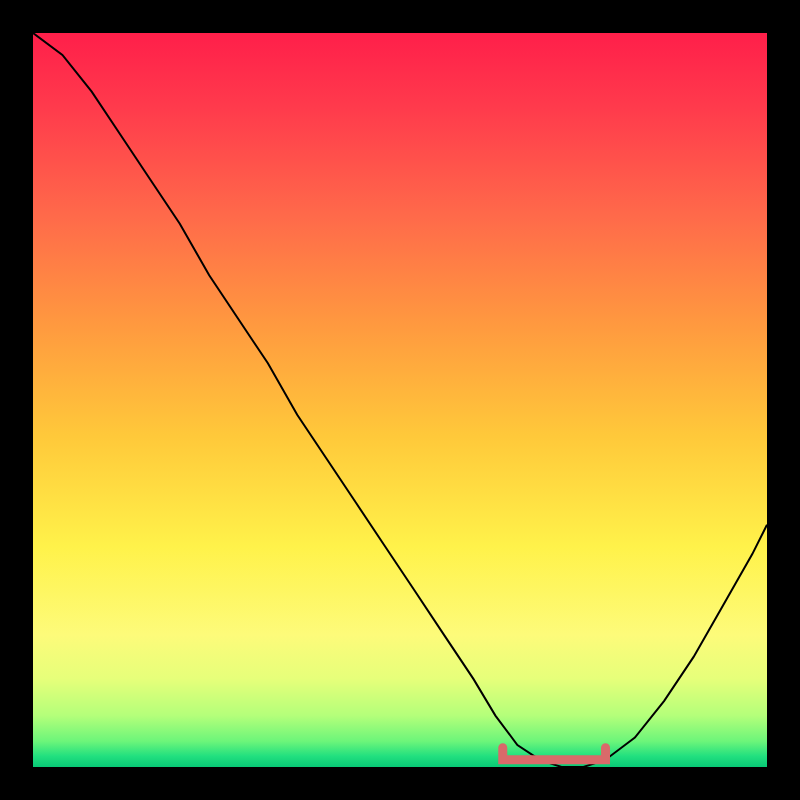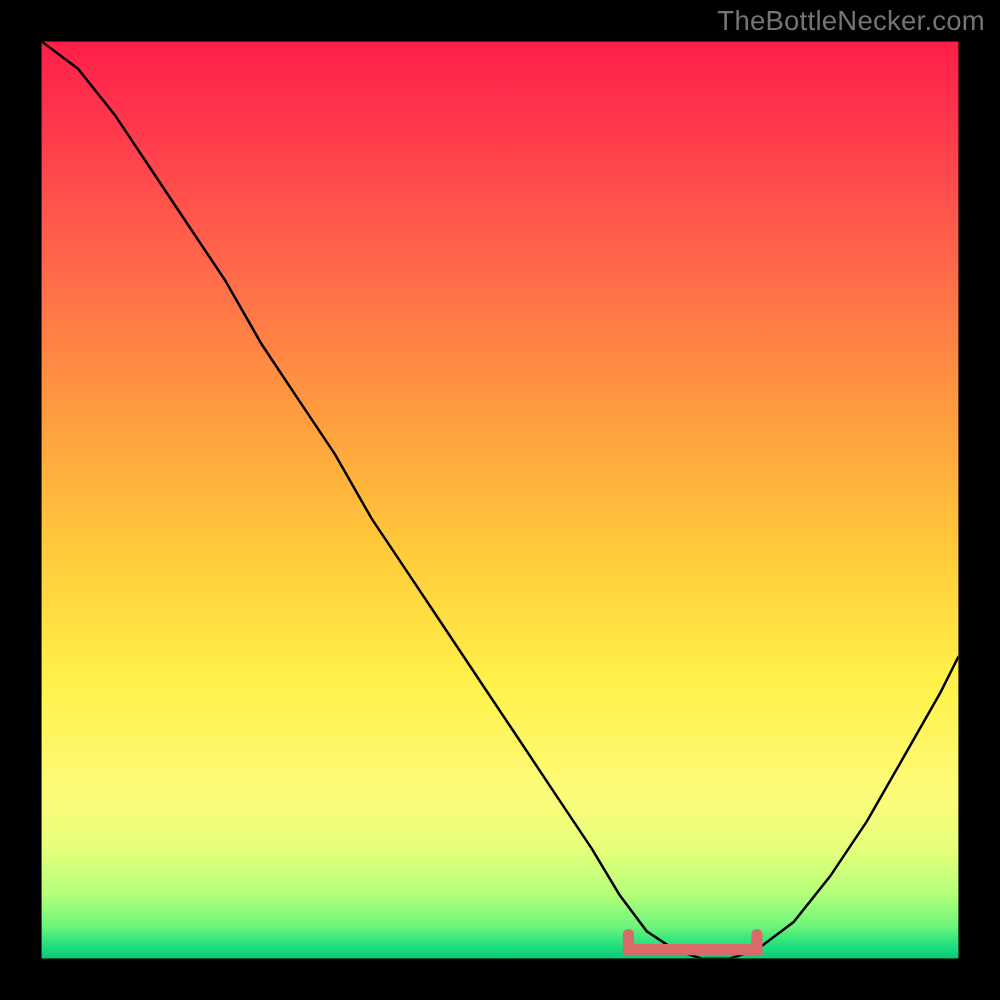--- a/index.html
+++ b/index.html
@@ -39,21 +39,20 @@
     position: absolute;
     inset: 0;
     width: 100%;
     height: 100%;
   }
 </style>
 </head>
 <body>
 
 <div class="outer">
-  <div class="watermark">TheBottleNecker.com</div>
   <div class="plot-area">
     <svg class="gradient-bg" viewBox="0 0 734 734" preserveAspectRatio="none">
       <defs>
         <linearGradient id="bgGrad" x1="0" y1="0" x2="0" y2="1">
             <stop offset="0%" stop-color="#ff1f4a"></stop>
             <stop offset="10%" stop-color="#ff3a4c"></stop>
             <stop offset="25%" stop-color="#ff6a4a"></stop>
             <stop offset="40%" stop-color="#ff9a3f"></stop>
             <stop offset="55.00000000000001%" stop-color="#ffc93a"></stop>
             <stop offset="70%" stop-color="#fff24a"></stop>

